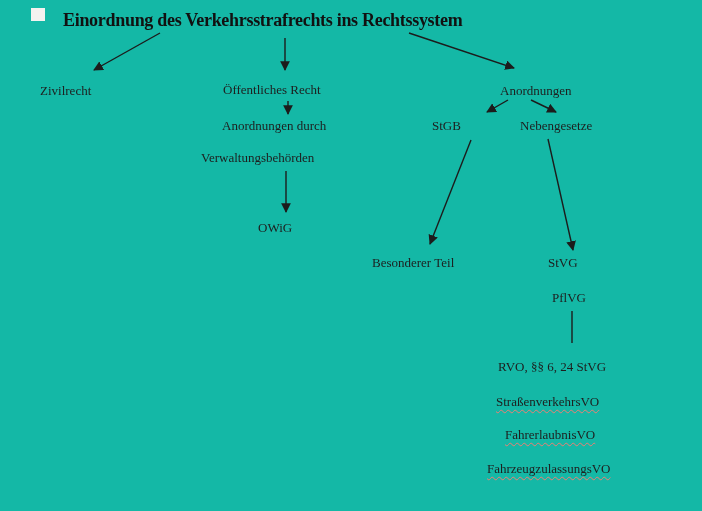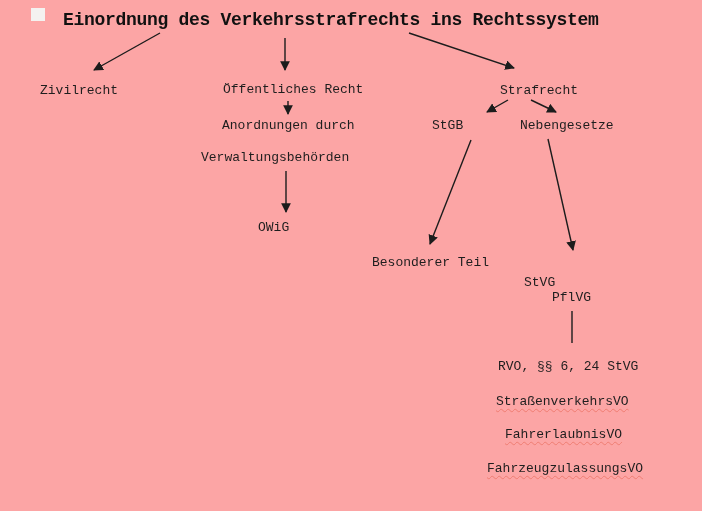--- a/index.html
+++ b/index.html
@@ -4,23 +4,23 @@
 <style>
   html, body {
     margin: 0;
     padding: 0;
     background: #ffffff;
   }
   .canvas {
     position: relative;
     width: 702px;
     height: 511px;
-    background: #fca5a5;
+    background: #14b8a6;
     overflow: hidden;
-    font-family: Liberation Mono, monospace;
+    font-family: Liberation Serif, serif;
   }
   .arrow-layer {
     position: absolute;
     left: 0;
     top: 0;
     width: 702px;
     height: 511px;
     pointer-events: none;
   }
   .diagram-title {
@@ -80,27 +80,27 @@
       <line x1="471" y1="140" x2="430" y2="244" marker-end="url(#ah)"></line>
       <line x1="548" y1="139" x2="573" y2="250" marker-end="url(#ah)"></line>
       <line x1="572" y1="311" x2="572" y2="343"></line>
     </g>
   </svg>
 
   <div class="diagram-title"><span>Einordnung des Verkehrsstrafrechts ins Rechtssystem</span></div>
 
   <div class="node" style="left:40px;  top:83px;">Zivilrecht</div>
   <div class="node" style="left:223px; top:82px;">Öffentliches Recht</div>
-  <div class="node" style="left:500px; top:83px;">Strafrecht</div>
+  <div class="node" style="left:500px; top:83px;">Anordnungen</div>
   <div class="node" style="left:222px; top:118px;">Anordnungen durch</div>
   <div class="node" style="left:201px; top:150px;">Verwaltungsbehörden</div>
   <div class="node" style="left:258px; top:220px;text-align:right;">OWiG</div>
   <div class="node" style="left:432px; top:118px;">StGB</div>
   <div class="node" style="left:520px; top:118px;">Nebengesetze</div>
   <div class="node" style="left:372px; top:255px;">Besonderer Teil</div>
-  <div class="node" style="left:524px; top:255px;margin-top:20px;">StVG</div>
+  <div class="node" style="left:548px; top:255px;">StVG</div>
   <div class="node" style="left:552px; top:290px;">PflVG</div>
   <div class="node" style="left:498px; top:359px;">RVO, §§ 6, 24 StVG</div>
   <div class="node spellcheck" style="left:505px; top:427px;">FahrerlaubnisVO</div>
   <div class="node spellcheck" style="left:496px; top:394px;">StraßenverkehrsVO</div>
   <div class="node spellcheck" style="left:487px; top:461px;">FahrzeugzulassungsVO</div>
 
 </div>
 
 </body></html>

